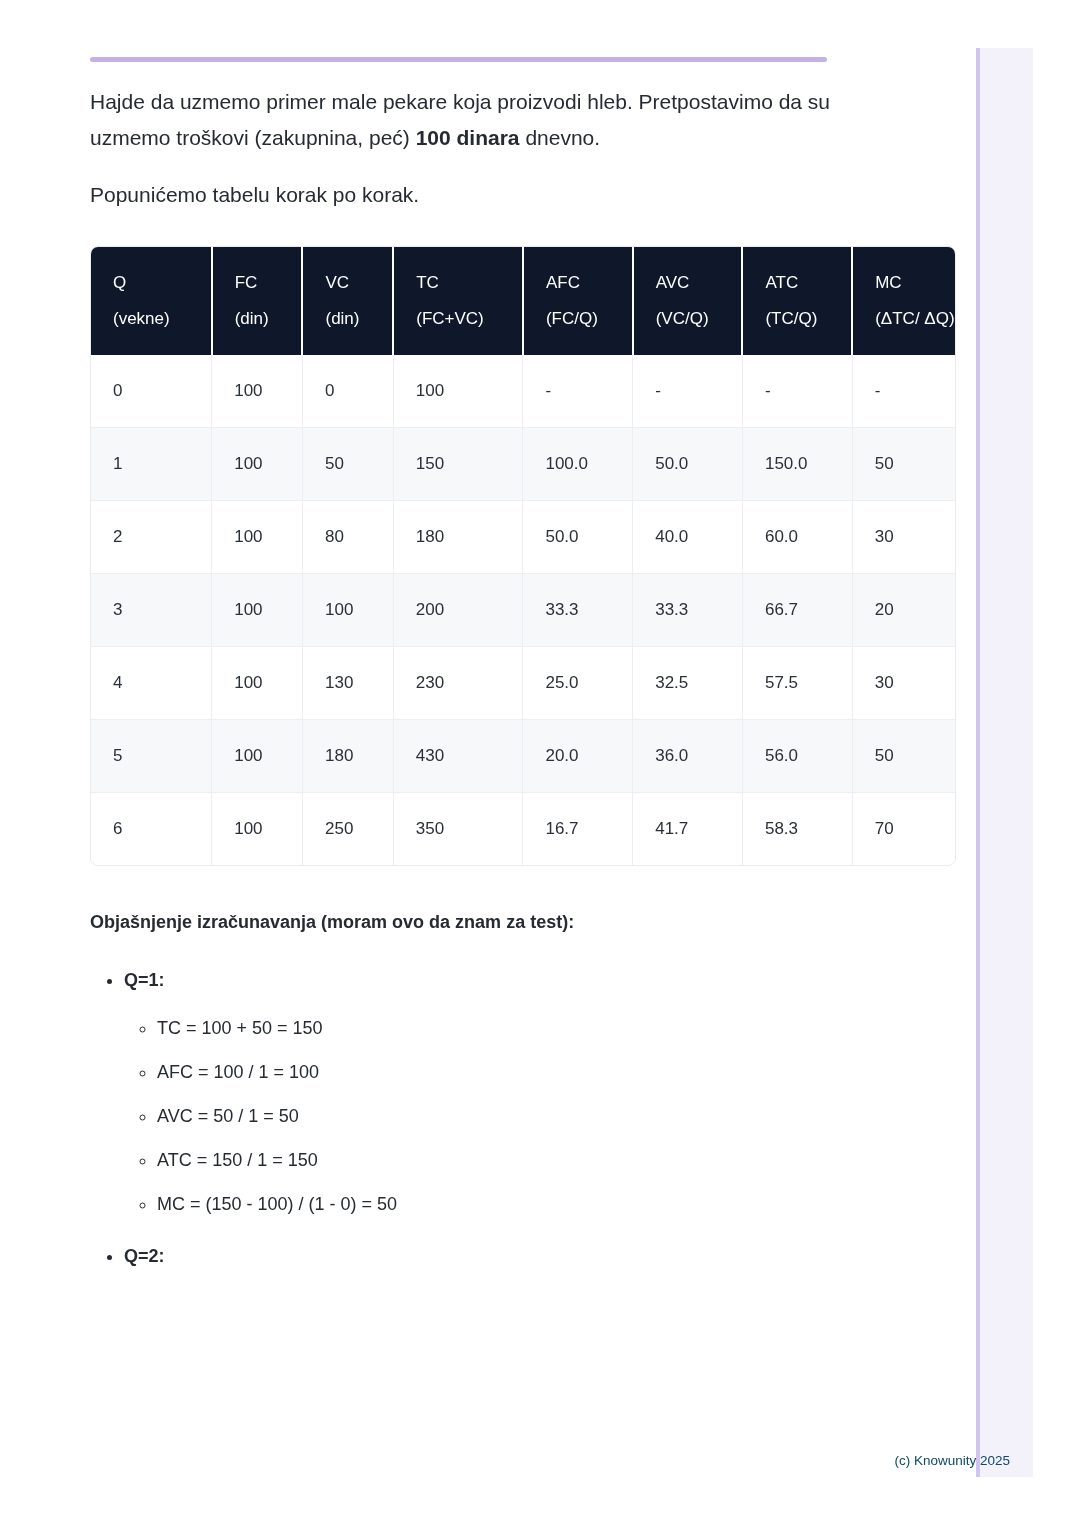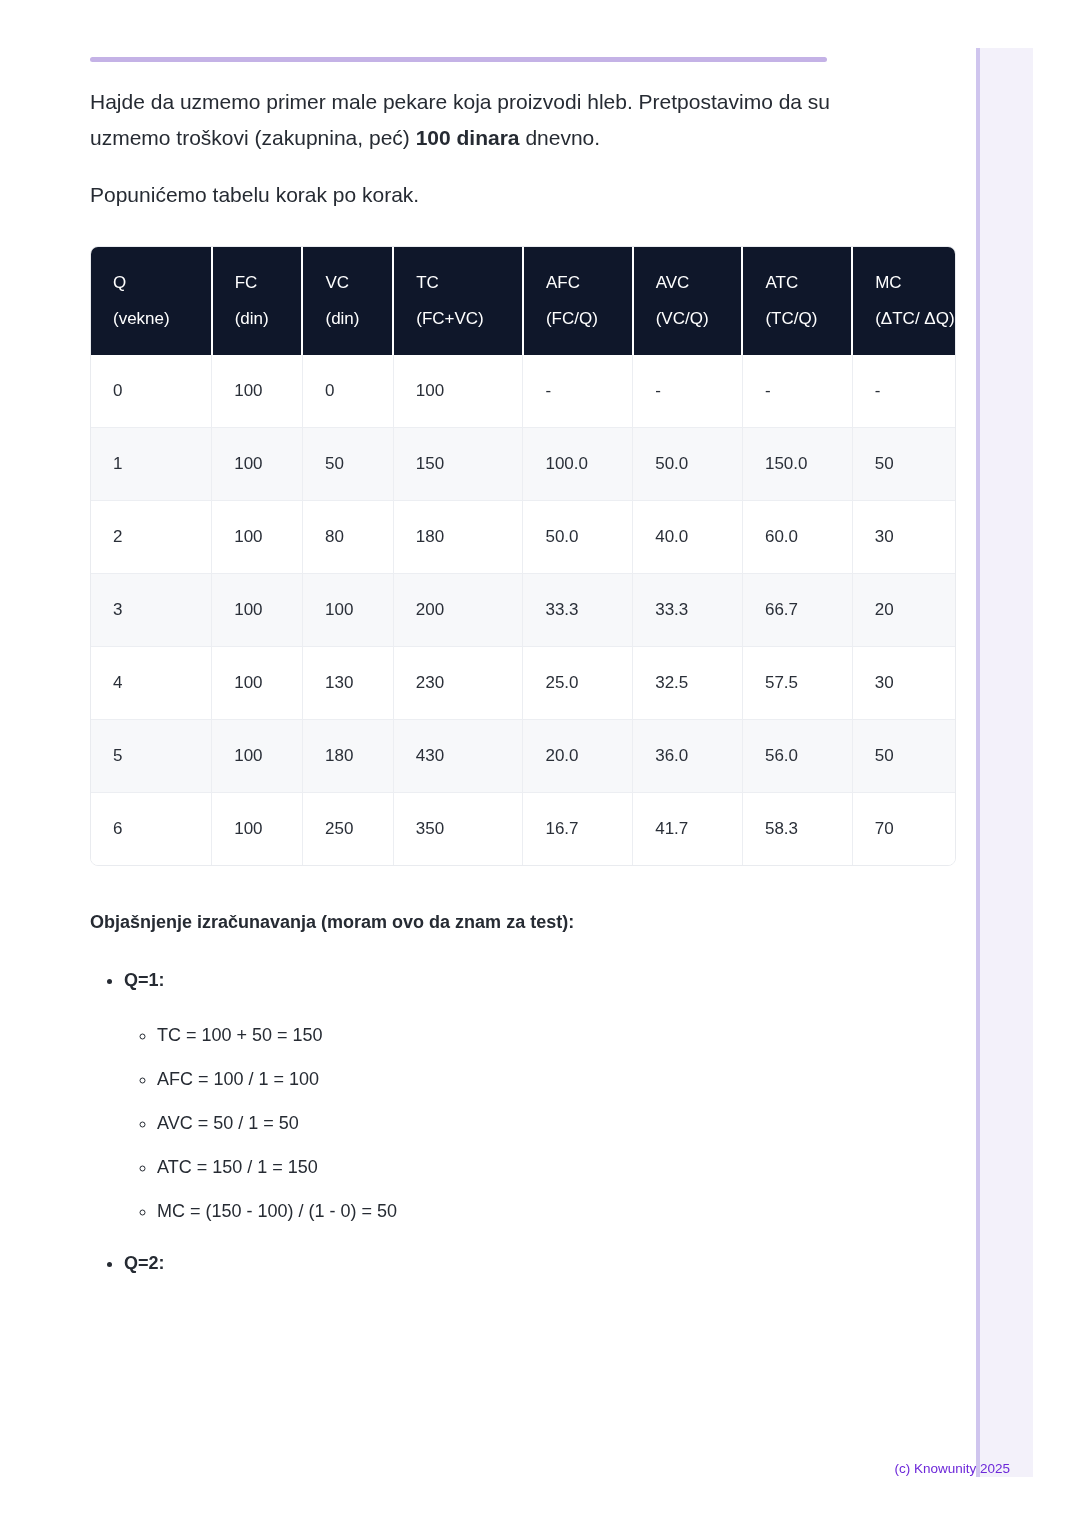--- a/index.html
+++ b/index.html
@@ -97,35 +97,35 @@
     padding-left: 34px;
   }
   ul.groups > li {
     font-size: 18px;
     line-height: 36px;
     margin-bottom: 6px;
   }
   .group-label { font-weight: 700; }
   ul.items {
     list-style: circle;
-    margin: 19px 0 16px 0;
+    margin: 12px 0 16px 0;
     padding-left: 33px;
   }
   ul.items > li {
     font-size: 18px;
     line-height: 36px;
     margin-bottom: 8px;
     font-weight: 400;
   }
   .footer {
     position: absolute;
     right: 70px;
-    bottom: 52px;
+    bottom: 60px;
     font-size: 13.5px;
-    color: #6d28d9;
+    color: #0c4a6e;
     z-index: 5;
   }
 </style>
 </head>
 <body>
 
 <div class="page">
 
   <div class="top-rule"></div>
   <div class="side-panel"></div>

